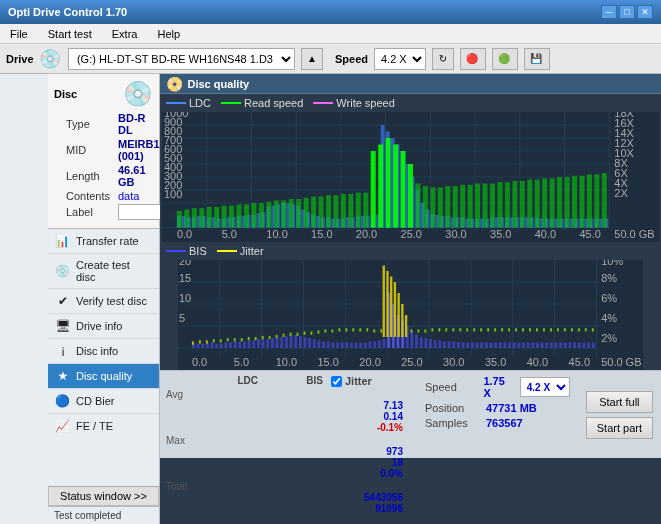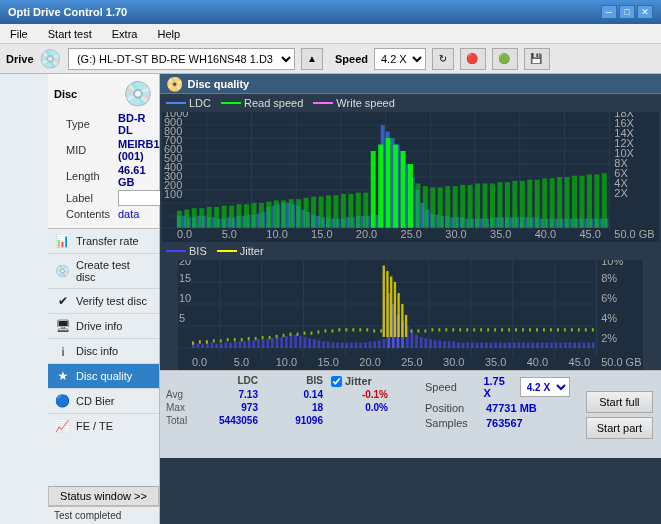--- a/index.html
+++ b/index.html
@@ -223,21 +223,21 @@
       background: #d0d8e0;
       border-top: 1px solid #bbb;
       display: flex;
       align-items: stretch;
       height: 88px;
     }
     .stats-table {
       flex: 1;
       padding: 4px 6px;
     }
-    .stats-row { display: flex; margin-bottom: 2px; }
+    .stats-row { display: flex; margin-bottom: 2px; flex-direction: column; }
     .stats-header-row { display: flex; margin-bottom: 2px; font-weight: bold; font-size: 10px; color: #444; }
     .stats-col { min-width: 65px; text-align: right; font-size: 10px; padding-right: 8px; }
     .stats-col.label-col { min-width: 35px; color: #555; text-align: left; }
     .stats-val { color: #0000cc; font-weight: bold; }
     .stats-val-neg { color: #cc0000; font-weight: bold; }
 
     .speed-info {
       padding: 4px 8px;
       display: flex;
       flex-direction: column;
@@ -326,27 +326,27 @@
         </div>
         <div class="field-row">
           <span class="field-label">MID</span>
           <span class="field-value">MEIRB1 (001)</span>
         </div>
         <div class="field-row">
           <span class="field-label">Length</span>
           <span class="field-value">46.61 GB</span>
         </div>
         <div class="field-row">
+          <span class="field-label">Contents</span>
+          <span class="field-value-data">data</span>
+        </div>
+        <div class="field-row">
           <span class="field-label">Label</span>
           <input class="label-input" type="text" value="" style="">
           <button class="label-btn">🖊</button>
-        </div>
-        <div class="field-row">
-          <span class="field-label">Contents</span>
-          <span class="field-value-data">data</span>
         </div>
       </div>
     </div>
 
     <div class="sidebar-nav">
       <div class="nav-item">
         <span class="nav-icon">📊</span>
         <span>Transfer rate</span>
       </div>
       <div class="nav-item">

